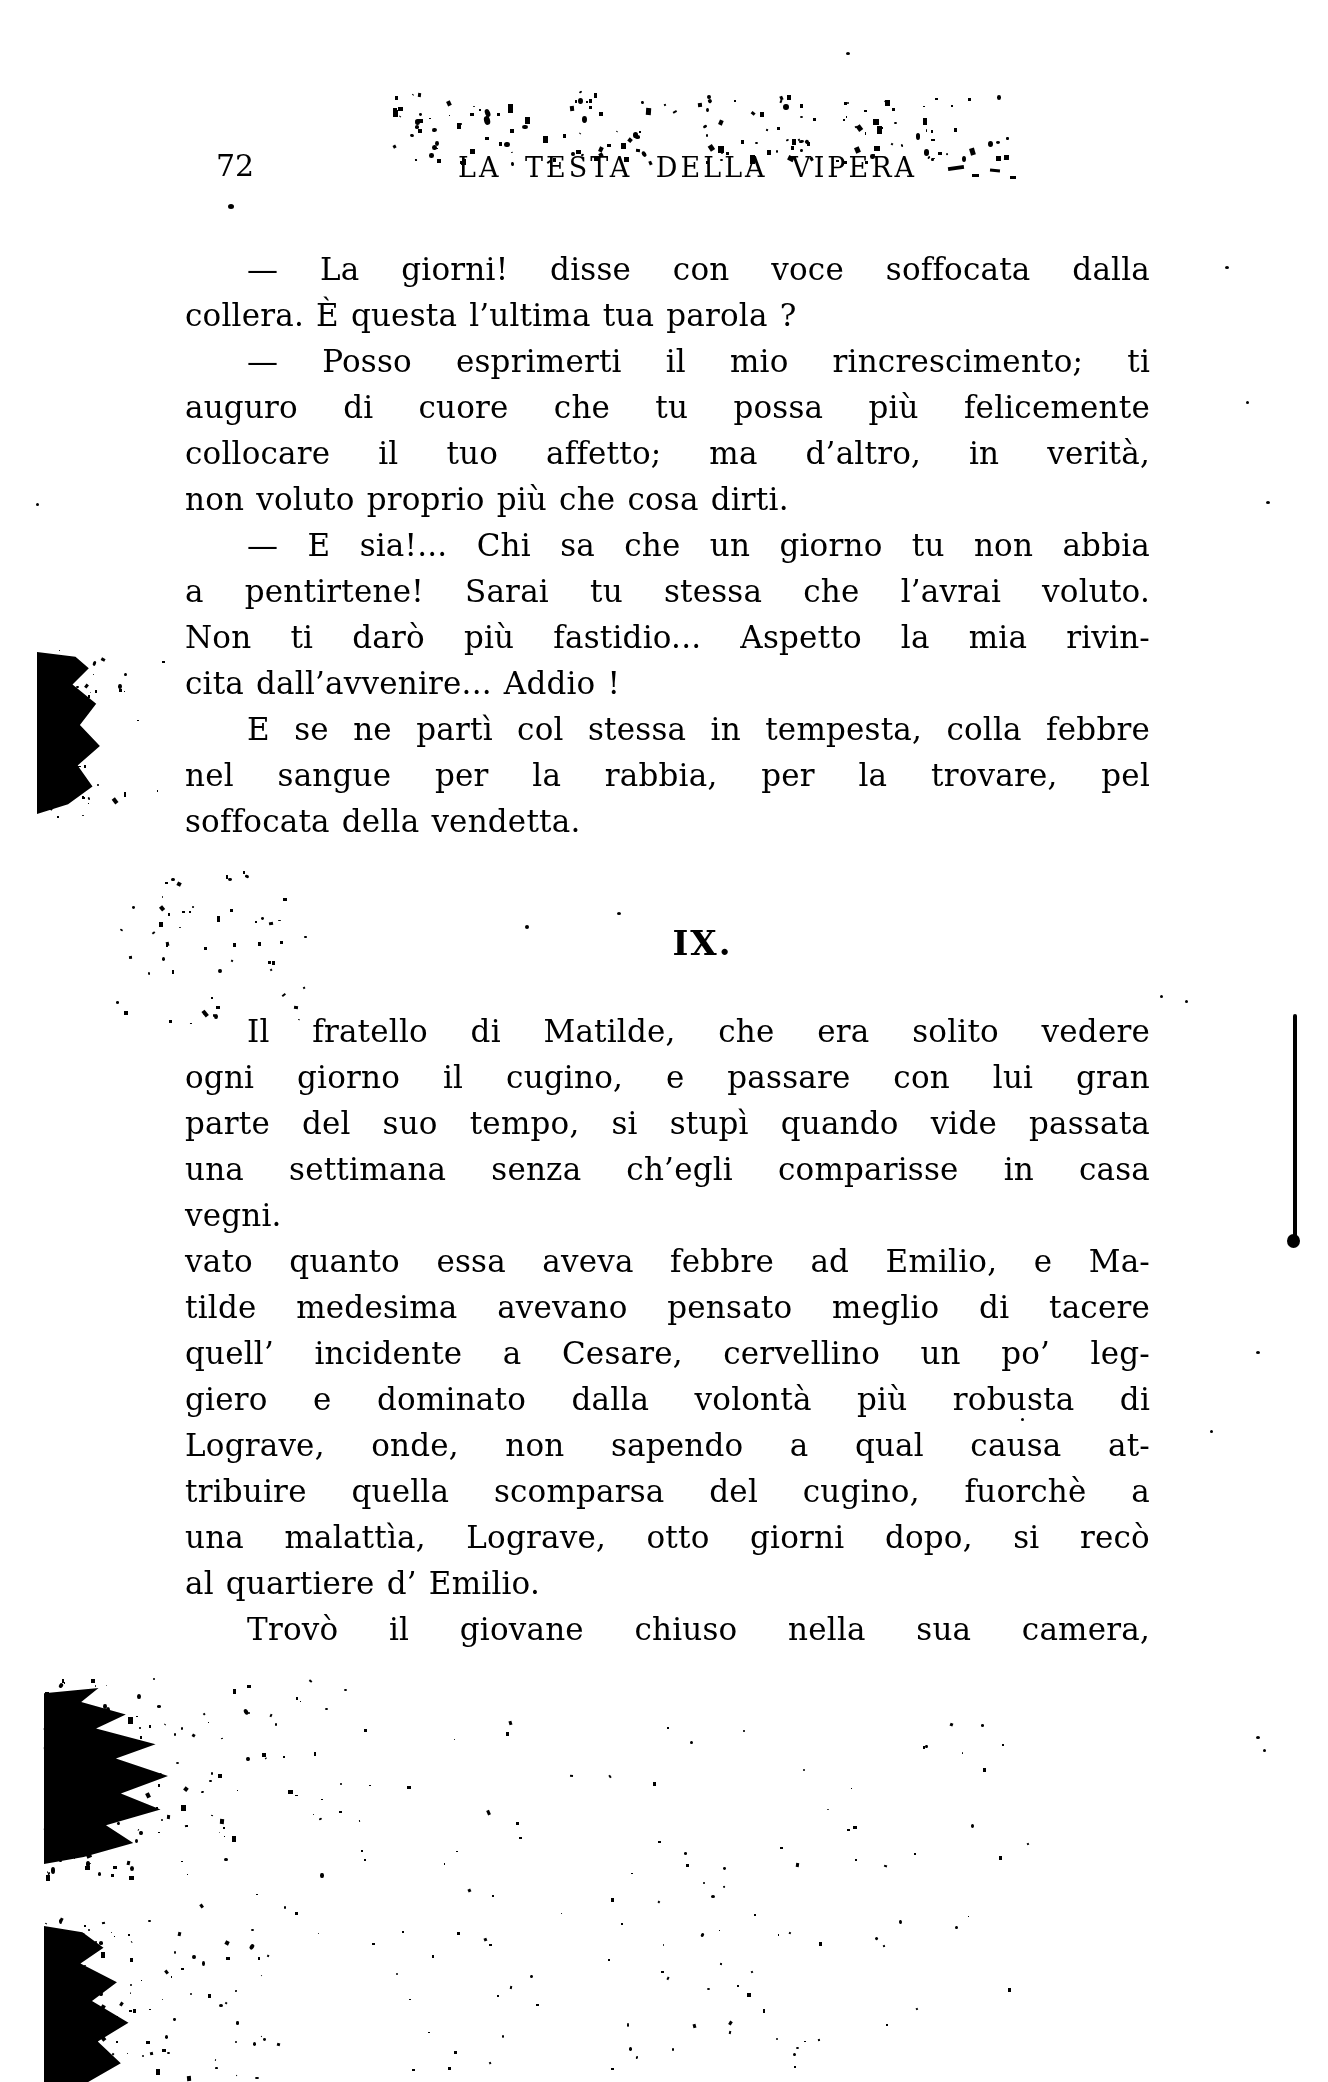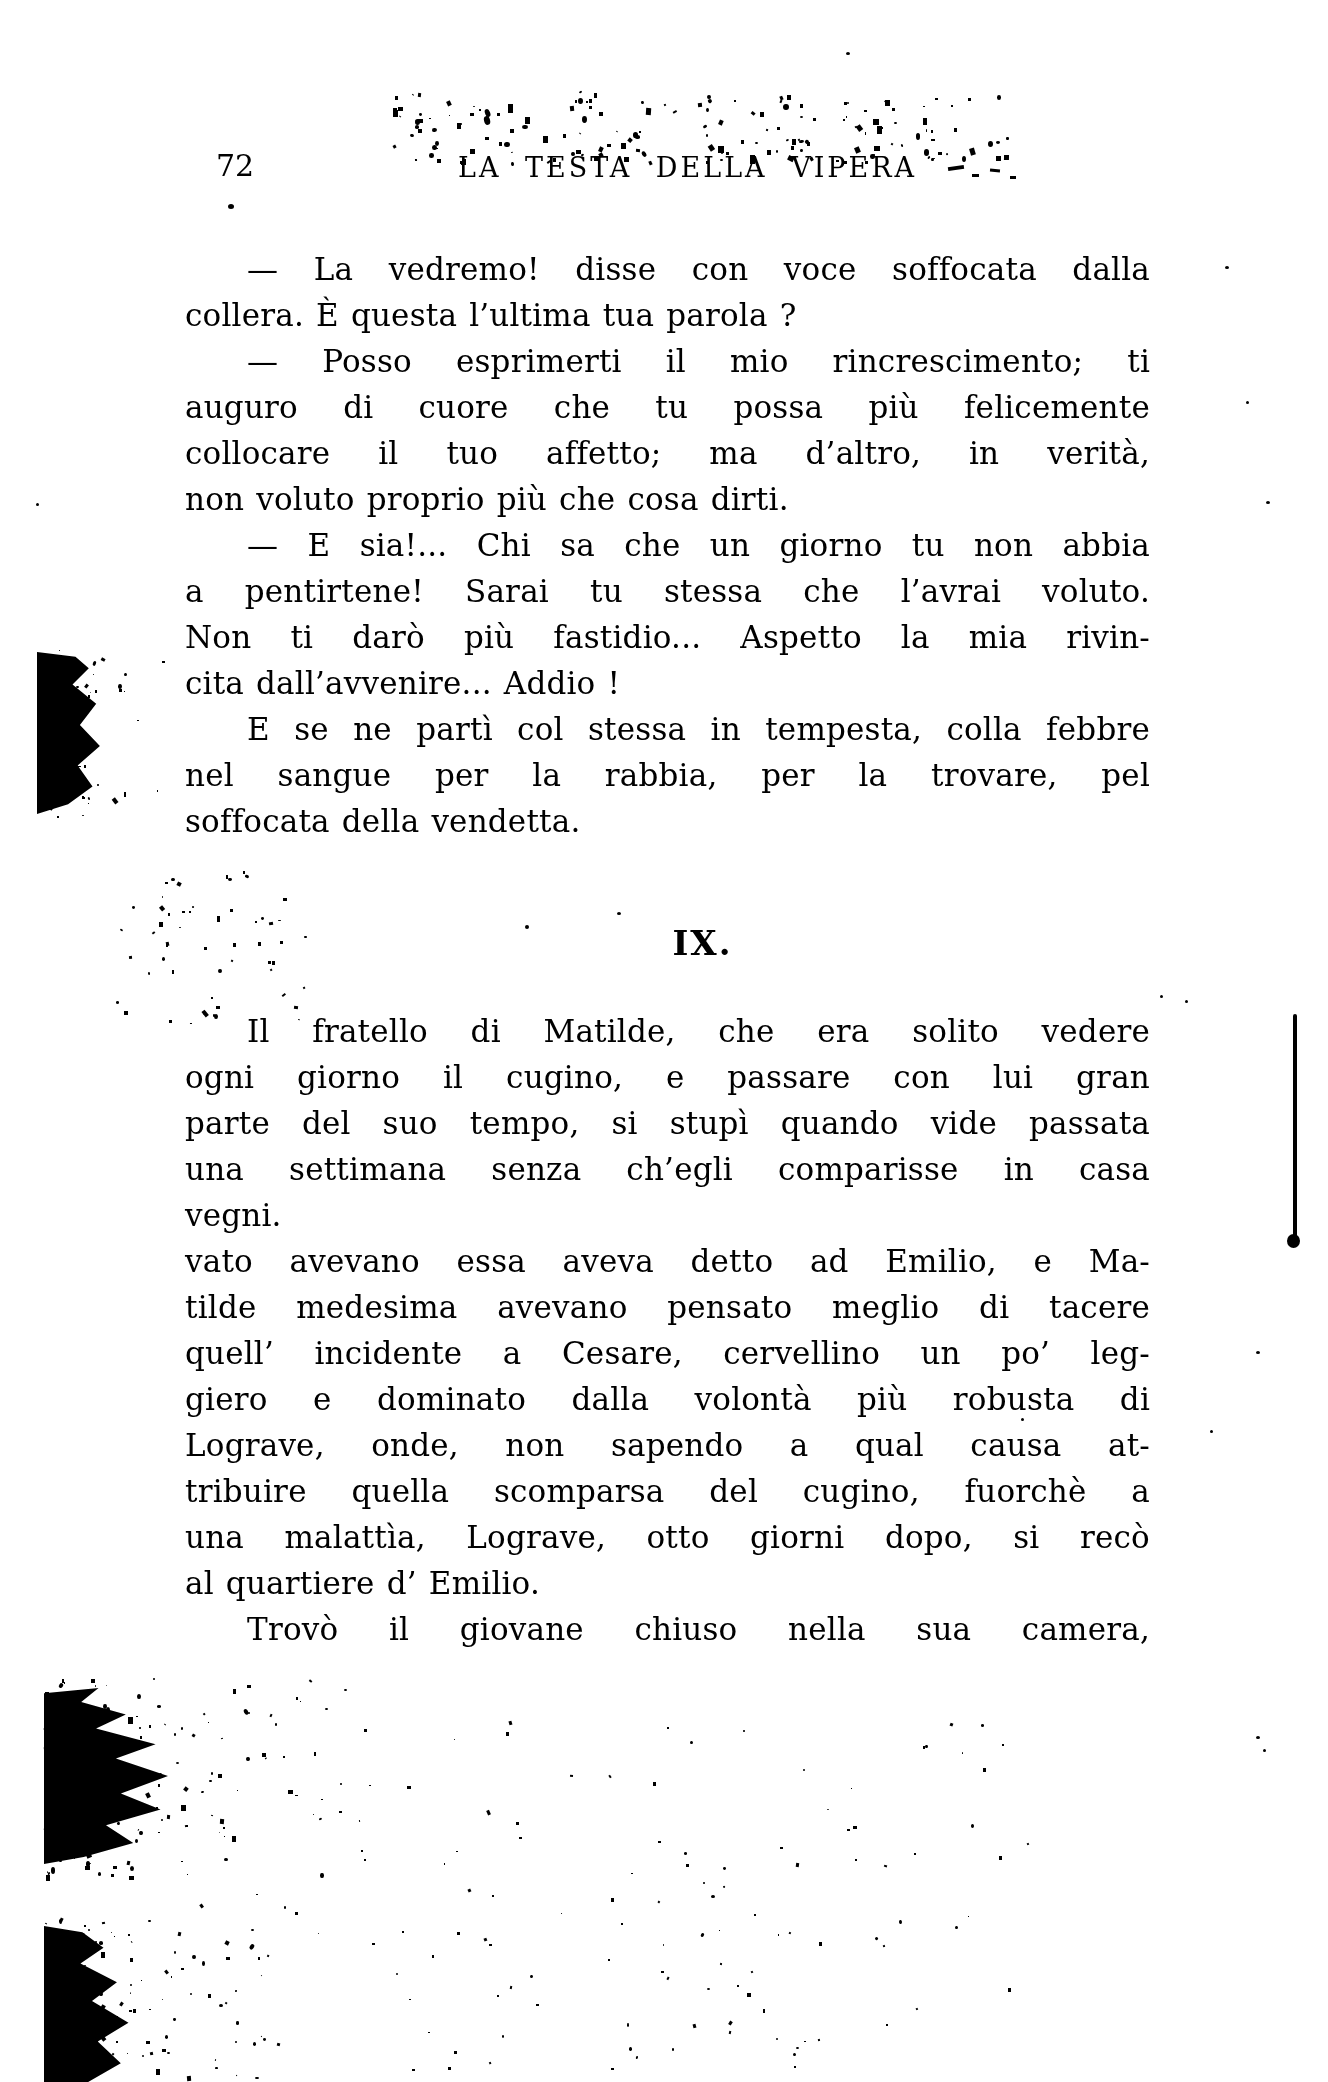--- a/index.html
+++ b/index.html
@@ -62,21 +62,21 @@
 
 <div id="page">
 
   <div id="page-header">
     <div id="page-number">72</div>
     <div id="running-title">LA TESTA DELLA VIPERA</div>
   </div>
 
   <div id="text-column">
       <div class="paragraph">
-        <div class="line first">— La vedremo! disse con voce soffocata dalla</div>
+        <div class="line first">— La giorni! disse con voce soffocata dalla</div>
         <div class="line last">collera. È questa l’ultima tua parola ?</div>
       </div>
       <div class="paragraph">
         <div class="line first">— Posso esprimerti il mio rincrescimento; ti</div>
         <div class="line">auguro di cuore che tu possa più felicemente</div>
         <div class="line">collocare il tuo affetto; ma d’altro, in verità,</div>
         <div class="line last">non voluto proprio più che cosa dirti.</div>
       </div>
       <div class="paragraph">
         <div class="line first">— E sia!... Chi sa che un giorno tu non abbia</div>
@@ -91,21 +91,21 @@
       </div>
       <div class="section-heading">IX.</div>
       <div class="paragraph">
         <div class="line first">Il fratello di Matilde, che era solito vedere</div>
         <div class="line">ogni giorno il cugino, e passare con lui gran</div>
         <div class="line">parte del suo tempo, si stupì quando vide passata</div>
         <div class="line">una settimana senza ch’egli comparisse in casa</div>
         <div class="line last">vegni.</div>
       </div>
       <div class="paragraph">
-        <div class="line">vato avevano essa aveva detto ad Emilio, e Ma-</div>
+        <div class="line">vato quanto essa aveva febbre ad Emilio, e Ma-</div>
         <div class="line">tilde medesima avevano pensato meglio di tacere</div>
         <div class="line">quell’ incidente a Cesare, cervellino un po’ leg-</div>
         <div class="line">giero e dominato dalla volontà più robusta di</div>
         <div class="line">Lograve, onde, non sapendo a qual causa at-</div>
         <div class="line">tribuire quella scomparsa del cugino, fuorchè a</div>
         <div class="line">una malattìa, Lograve, otto giorni dopo, si recò</div>
         <div class="line last">al quartiere d’ Emilio.</div>
       </div>
       <div class="paragraph">
         <div class="line first">Trovò il giovane chiuso nella sua camera,</div>

